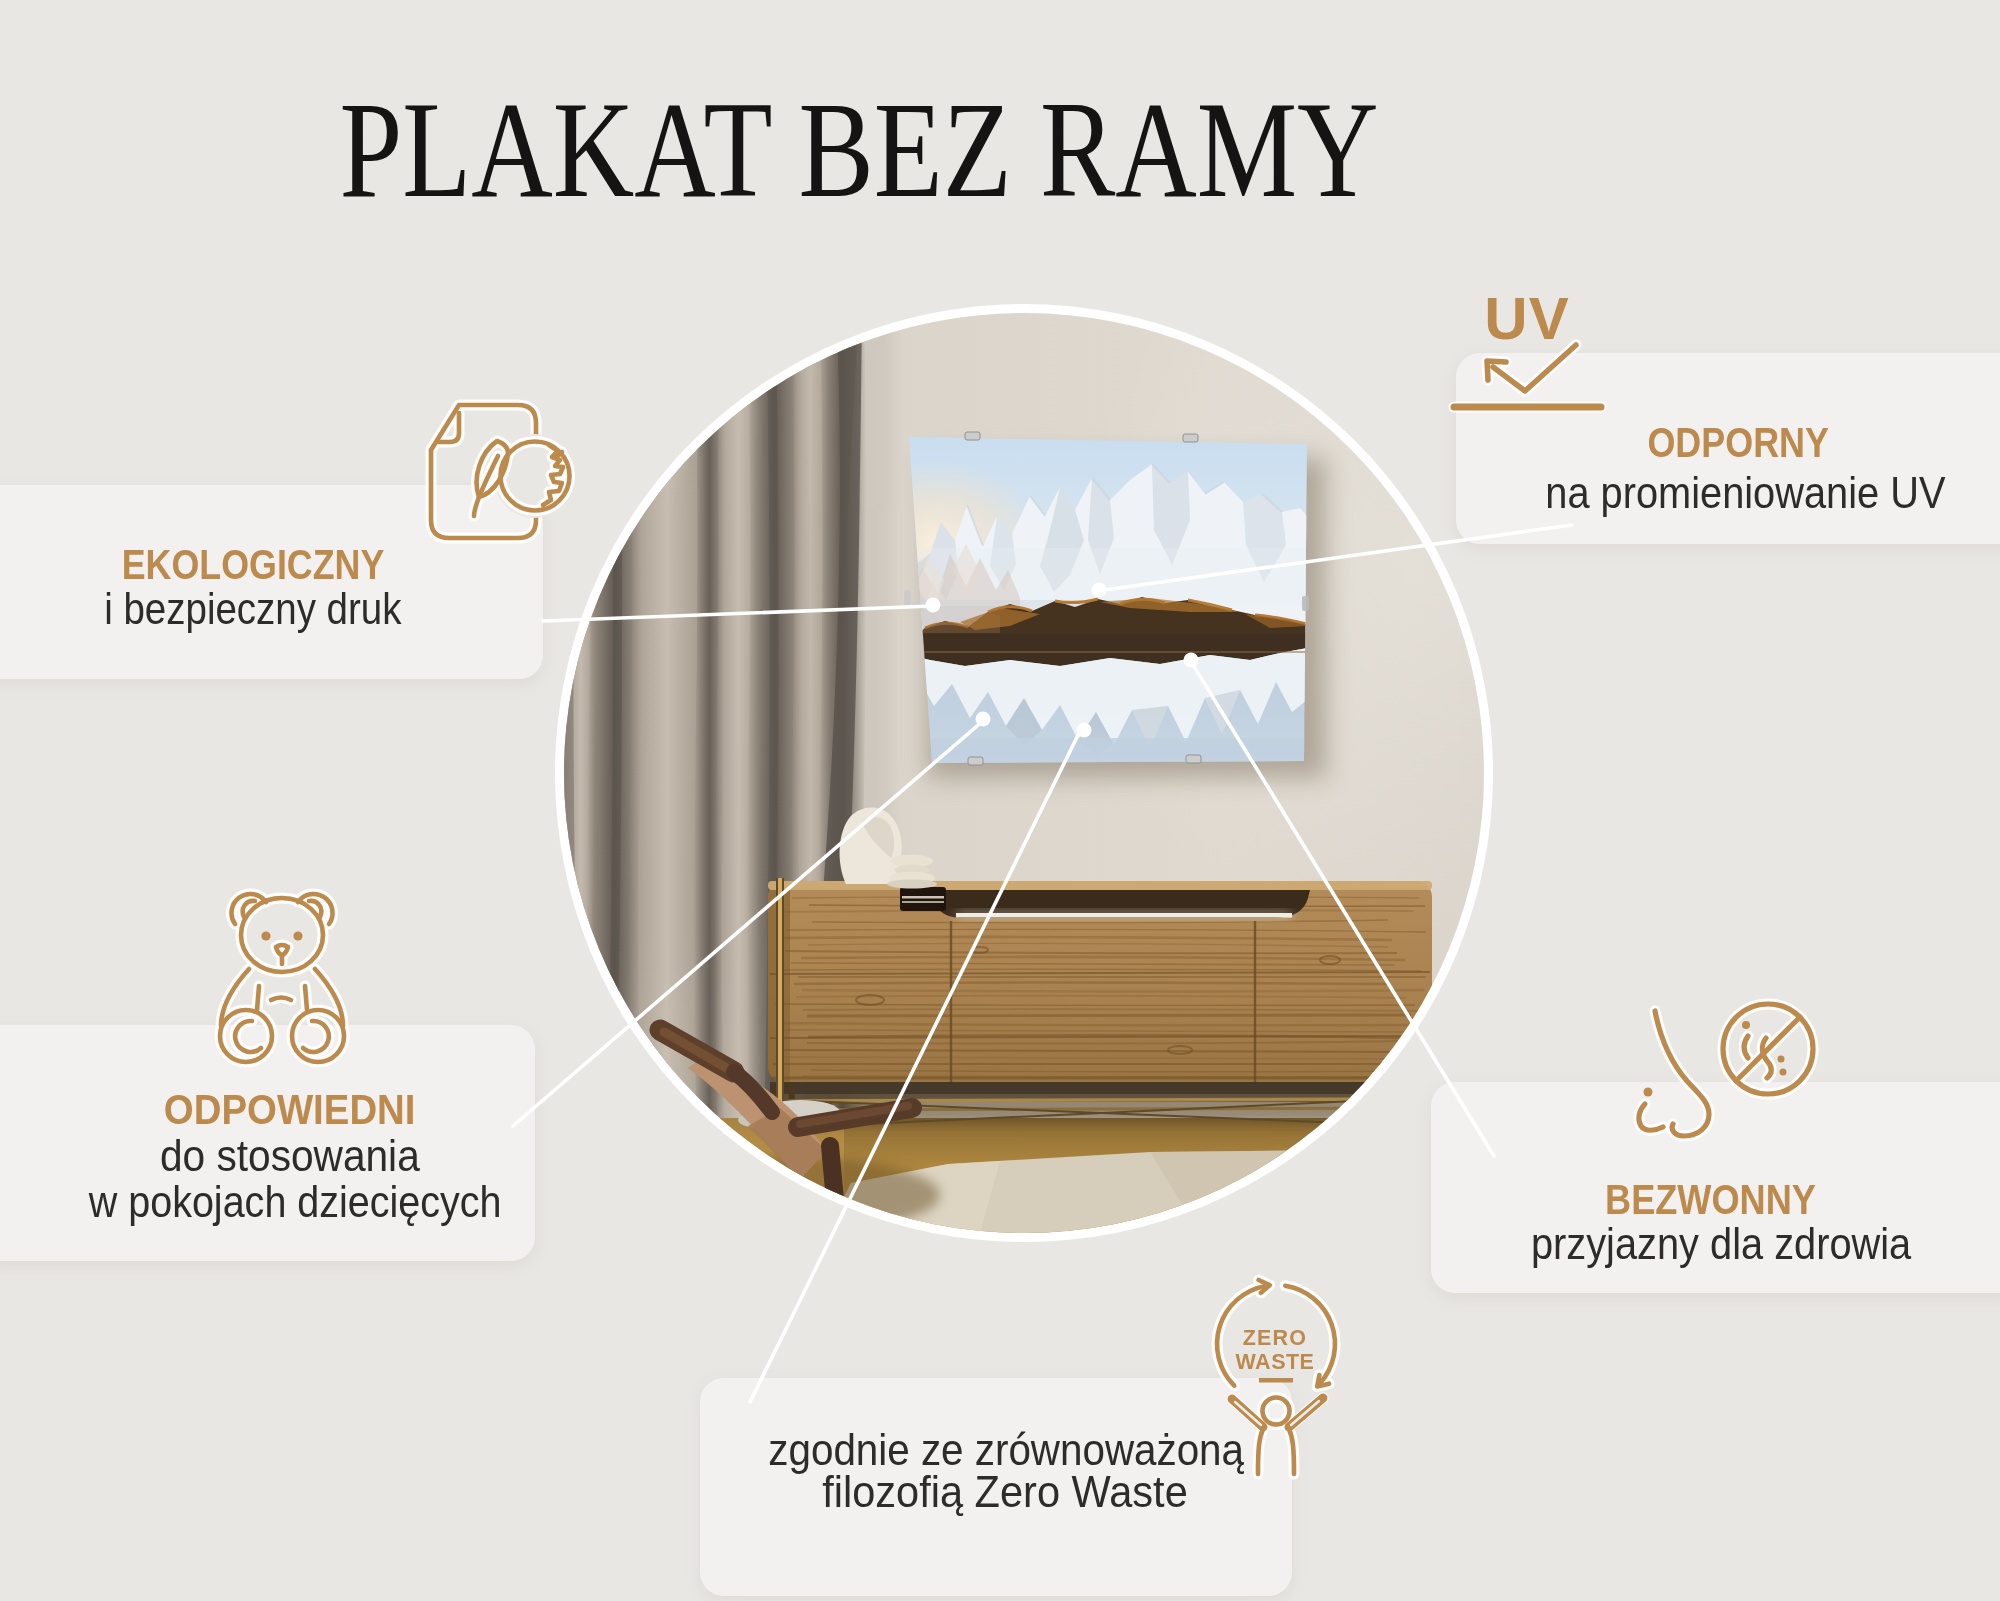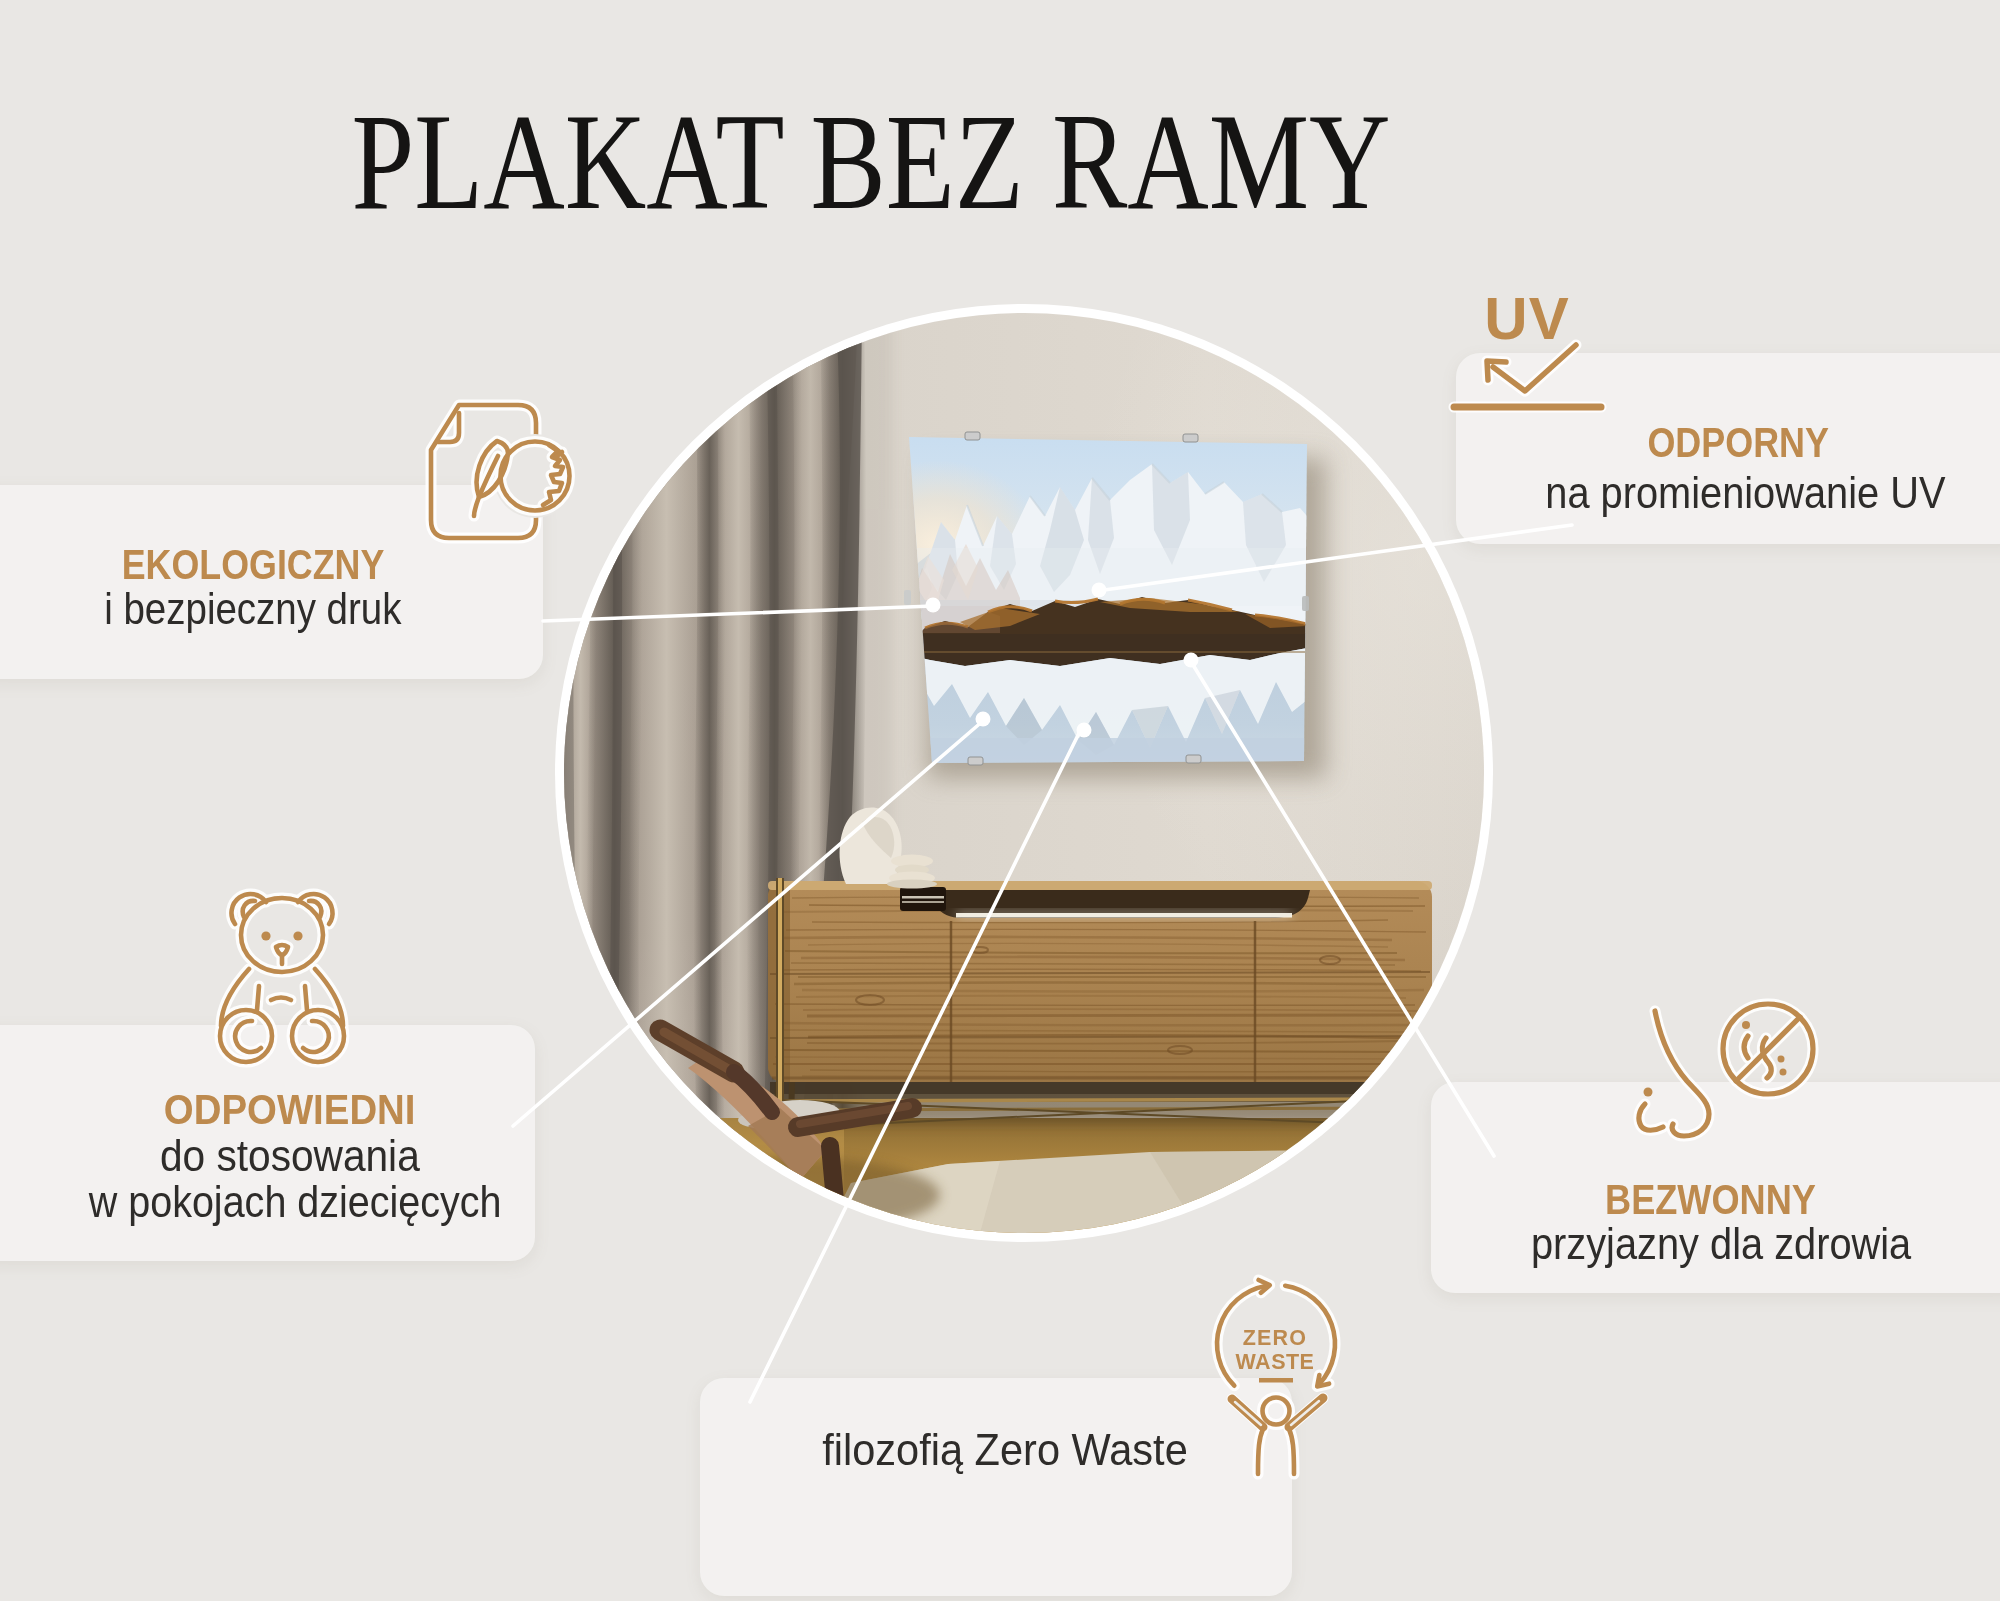--- a/index.html
+++ b/index.html
@@ -4,21 +4,21 @@
 <title>Plakat bez ramy</title>
 <style>
   html,body{margin:0;padding:0;}
   body{width:2000px;height:1601px;position:relative;overflow:hidden;
        background:#e9e7e4;font-family:"Liberation Sans",sans-serif;}
   .abs{position:absolute;}
   .card{position:absolute;background:rgba(255,255,255,0.44);border-radius:24px;box-shadow:0 5px 16px rgba(125,115,98,0.10);}
   .gold{color:#bd8a4e;font-weight:700;}
   .dark{color:#2e2c2a;font-weight:400;}
   .lbl{position:absolute;text-align:center;line-height:1;}
-  h1{position:absolute;left:0;top:70px;width:1724px;margin:12px;text-align:center;
+  h1{position:absolute;left:0;top:70px;width:1724px;margin:0;text-align:center;
      font-family:"Liberation Serif",serif;font-weight:400;color:#151413;
      font-size:138px;letter-spacing:0px;white-space:nowrap;}
   h1 span{display:inline-block;transform:scaleX(0.818);transform-origin:50% 50%;margin-left:-6px;}
   .lbl div{white-space:nowrap;}
   .lbl span{display:inline-block;transform:scaleX(0.84);transform-origin:50% 50%;white-space:nowrap;}
 </style>
 </head>
 <body>
 
 <h1><span>PLAKAT BEZ RAMY</span></h1>
@@ -430,14 +430,15 @@
   <div style="height:48px;"><span class="gold" style="font-size:42px;transform:scaleX(0.855);margin-left:-6px;">ODPORNY</span></div>
   <div><span class="dark" style="font-size:45px;transform:scaleX(0.884);margin-left:8px;">na promieniowanie UV</span></div>
 </div>
 
 <div class="lbl" style="left:1410px;top:1179px;width:600px;">
   <div style="height:42px;"><span class="gold" style="font-size:42px;transform:scaleX(0.861);">BEZWONNY</span></div>
   <div><span class="dark" style="font-size:45px;transform:scaleX(0.884);margin-left:23px;">przyjazny dla zdrowia</span></div>
 </div>
 
 <div class="lbl" style="left:696px;top:1427px;width:600px;">
+  <div style="height:42px;"><span class="dark" style="font-size:45px;transform:scaleX(0.897);margin-left:20px;">zgodnie ze zrównoważoną</span></div>
   <div><span class="dark" style="font-size:45px;transform:scaleX(0.923);margin-left:18px;">filozofią Zero Waste</span></div>
 </div>
 
 </body></html>

